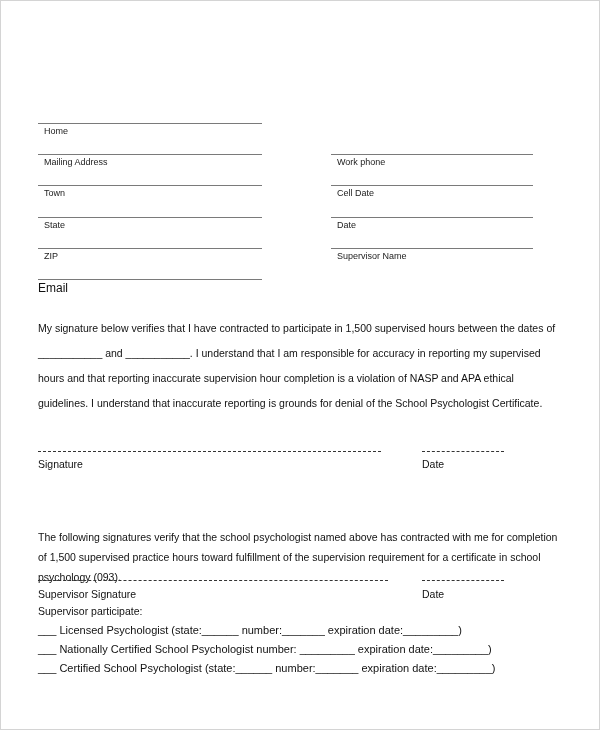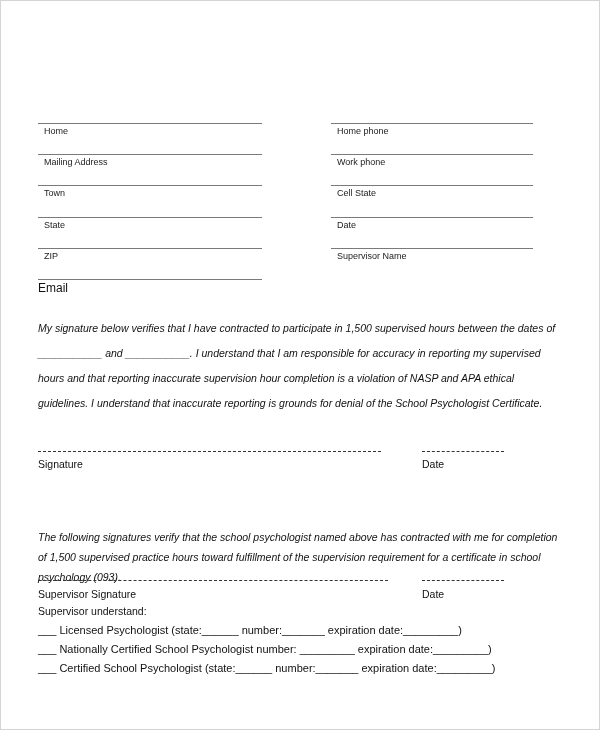--- a/index.html
+++ b/index.html
@@ -47,21 +47,20 @@
       left: 37px; top: 280px;
       font-size: 12px;
       color: #111;
     }
     .para {
       position: absolute;
       left: 37px;
       width: 526px;
       font-size: 10.5px;
       color: #111;
-      font-style: italic;
     }
     .para .line {
       display: block;
       white-space: nowrap;
     }
     .para1 .line { height: 25px; line-height: 25px; }
     .para2 .line { height: 20px; line-height: 20px; }
     .sig-line {
       position: absolute;
       border-top: 1px dashed #333;
@@ -95,28 +94,25 @@
   <div class="field left" style="top:184px;">
     <span class="lbl">Town</span>
   </div>
   <div class="field left" style="top:216px;">
     <span class="lbl">State</span>
   </div>
   <div class="field left" style="top:247px;">
     <span class="lbl">ZIP</span>
   </div>
 
-  <div class="field right" style="top:122px;">
-    <span class="lbl">Home phone</span>
-  </div>
   <div class="field right" style="top:153px;">
     <span class="lbl">Work phone</span>
   </div>
   <div class="field right" style="top:184px;">
-    <span class="lbl">Cell State</span>
+    <span class="lbl">Cell Date</span>
   </div>
   <div class="field right" style="top:216px;">
     <span class="lbl">Date</span>
   </div>
   <div class="field right" style="top:247px;text-align:right;">
     <span class="lbl">Supervisor Name</span>
   </div>
 
   <div class="email-line"></div>
   <span class="email-lbl">Email</span>
@@ -136,19 +132,19 @@
   <div class="para para2" style="top:490px;margin-top:36px;">
     <span class="line">The following signatures verify that the school psychologist named above has contracted with me for completion</span>
     <span class="line">of 1,500 supervised practice hours toward fulfillment of the supervision requirement for a certificate in school</span>
     <span class="line">psychology (093).</span>
   </div>
 
   <div class="sig-line" style="left:37px; top:579px; width:350px;"></div>
   <div class="sig-line" style="left:421px; top:579px; width:82px;"></div>
   <span class="sig-label" style="left:37px; top:587px;">Supervisor Signature</span>
   <span class="sig-label" style="left:421px; top:587px;">Date</span>
-  <span class="sig-label" style="left:37px; top:604px;">Supervisor understand:</span>
+  <span class="sig-label" style="left:37px; top:604px;">Supervisor participate:</span>
 
   <span class="cred" style="top:623px;">___ Licensed Psychologist (state:______ number:_______ expiration date:_________)</span>
   <span class="cred" style="top:642px;">___ Nationally Certified School Psychologist number: _________ expiration date:_________)</span>
   <span class="cred" style="top:661px;">___ Certified School Psychologist (state:______ number:_______ expiration date:_________)</span>
 
 </div>
 
 </body></html>

